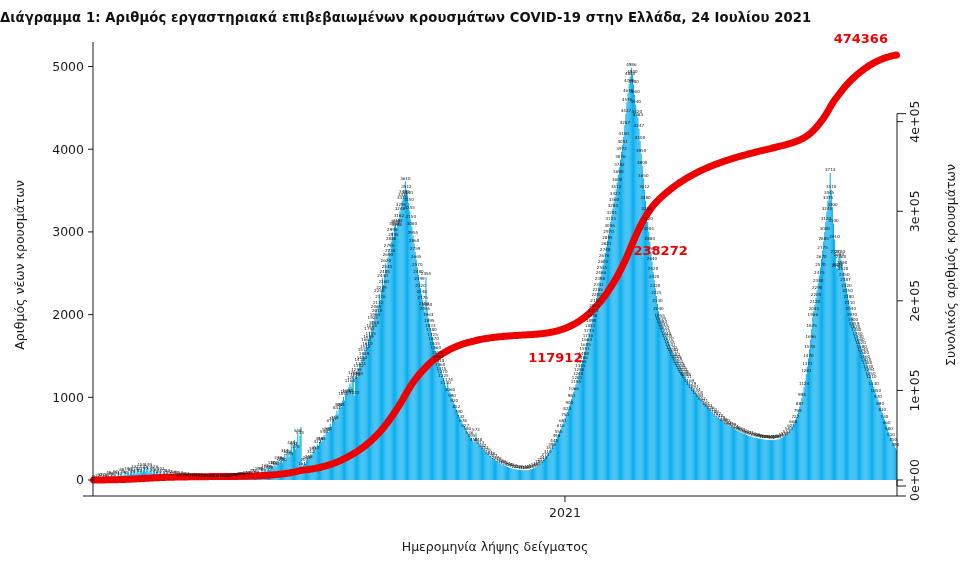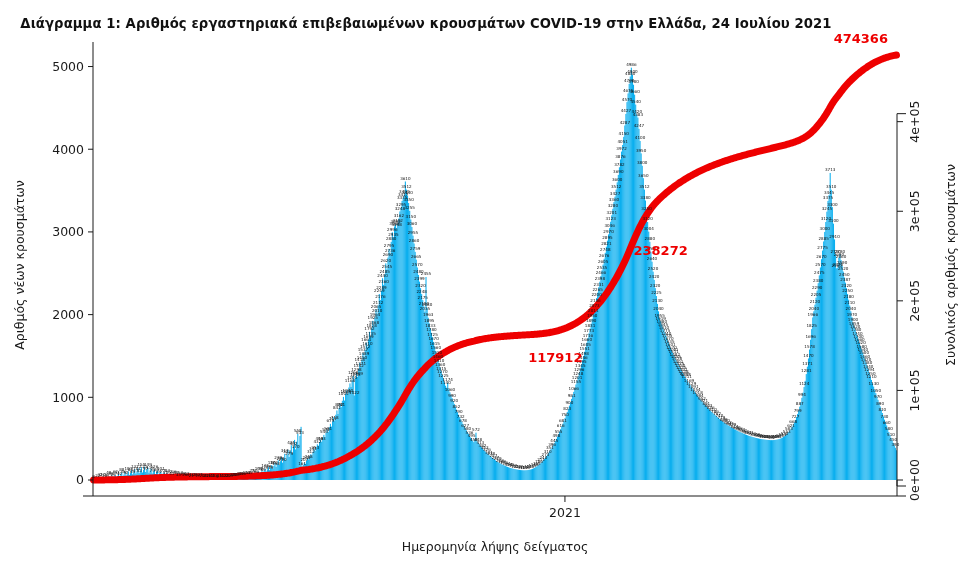--- a/index.html
+++ b/index.html
@@ -1,19 +1,19 @@
 <!DOCTYPE html>
 <html><head>
 <meta charset="utf-8">
 <style>
   html,body{margin:0;padding:0;background:#ffffff;}
   body{width:972px;height:574px;position:relative;overflow:hidden;
        font-family:"DejaVu Sans","Liberation Sans",sans-serif;color:#000;}
   #chart-root{position:absolute;left:0;top:0;width:972px;height:574px;}
-  .title{position:absolute;left:0;top:16px;width:852px;text-align:center;
+  .title{position:absolute;left:0;top:10px;width:852px;text-align:left;
          font-size:13.2px;font-weight:bold;letter-spacing:0.1px;color:#111;}
   svg{position:absolute;left:0;top:0;}
   .axis-text{font-family:"DejaVu Sans","Liberation Sans",sans-serif;
              font-size:12.5px;fill:#1a1a1a;}
   .axis-title{font-family:"DejaVu Sans","Liberation Sans",sans-serif;
               font-size:12.5px;fill:#1a1a1a;}
   .tick-line{stroke:#1a1a1a;stroke-width:1;}
   .frame-line{stroke:#1a1a1a;stroke-width:1;fill:none;}
   .bar{fill:#0BAFEF;}
   .cum-line{fill:none;stroke:#EE0000;stroke-width:7;stroke-linecap:round;

